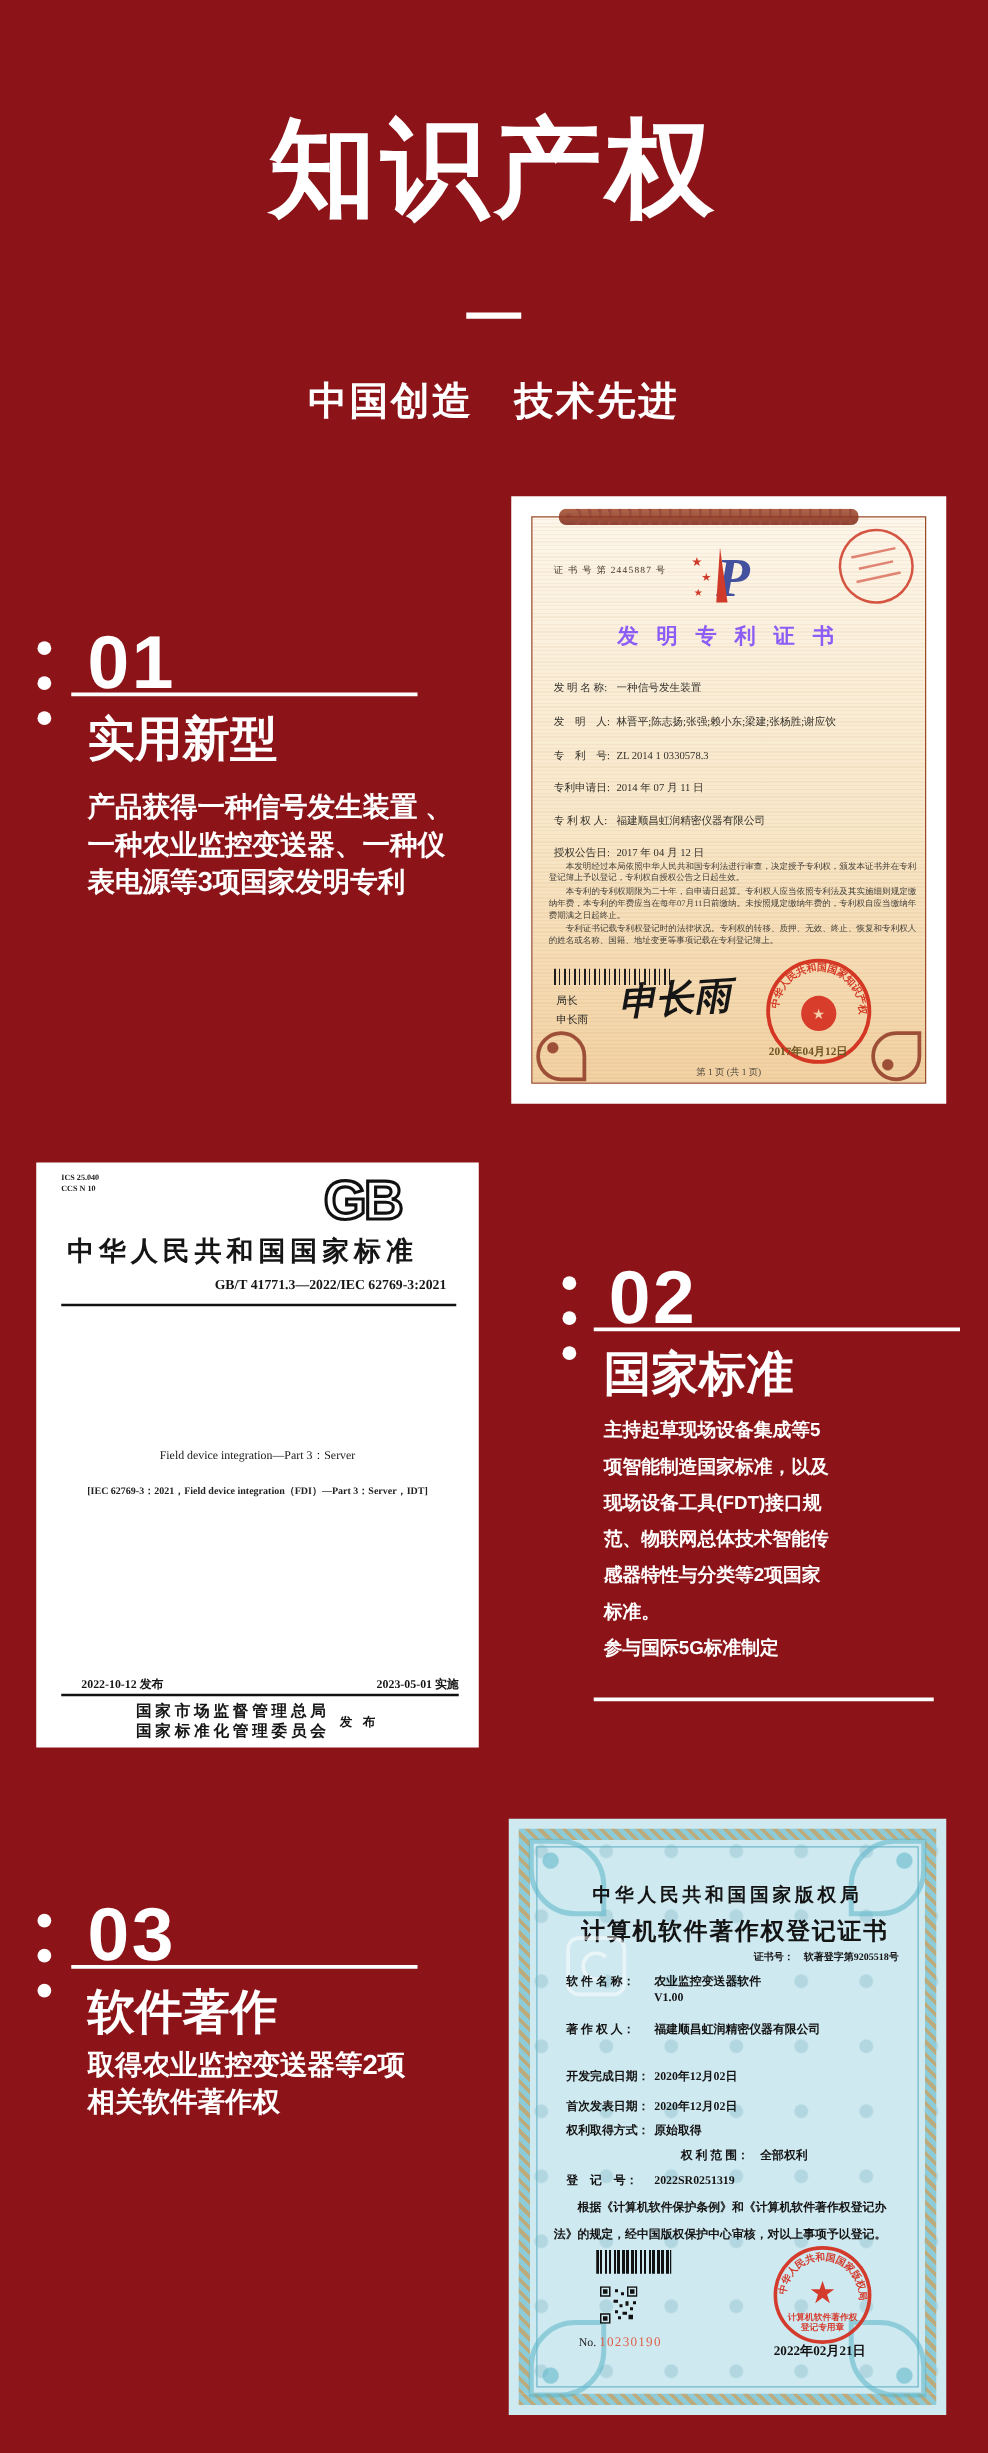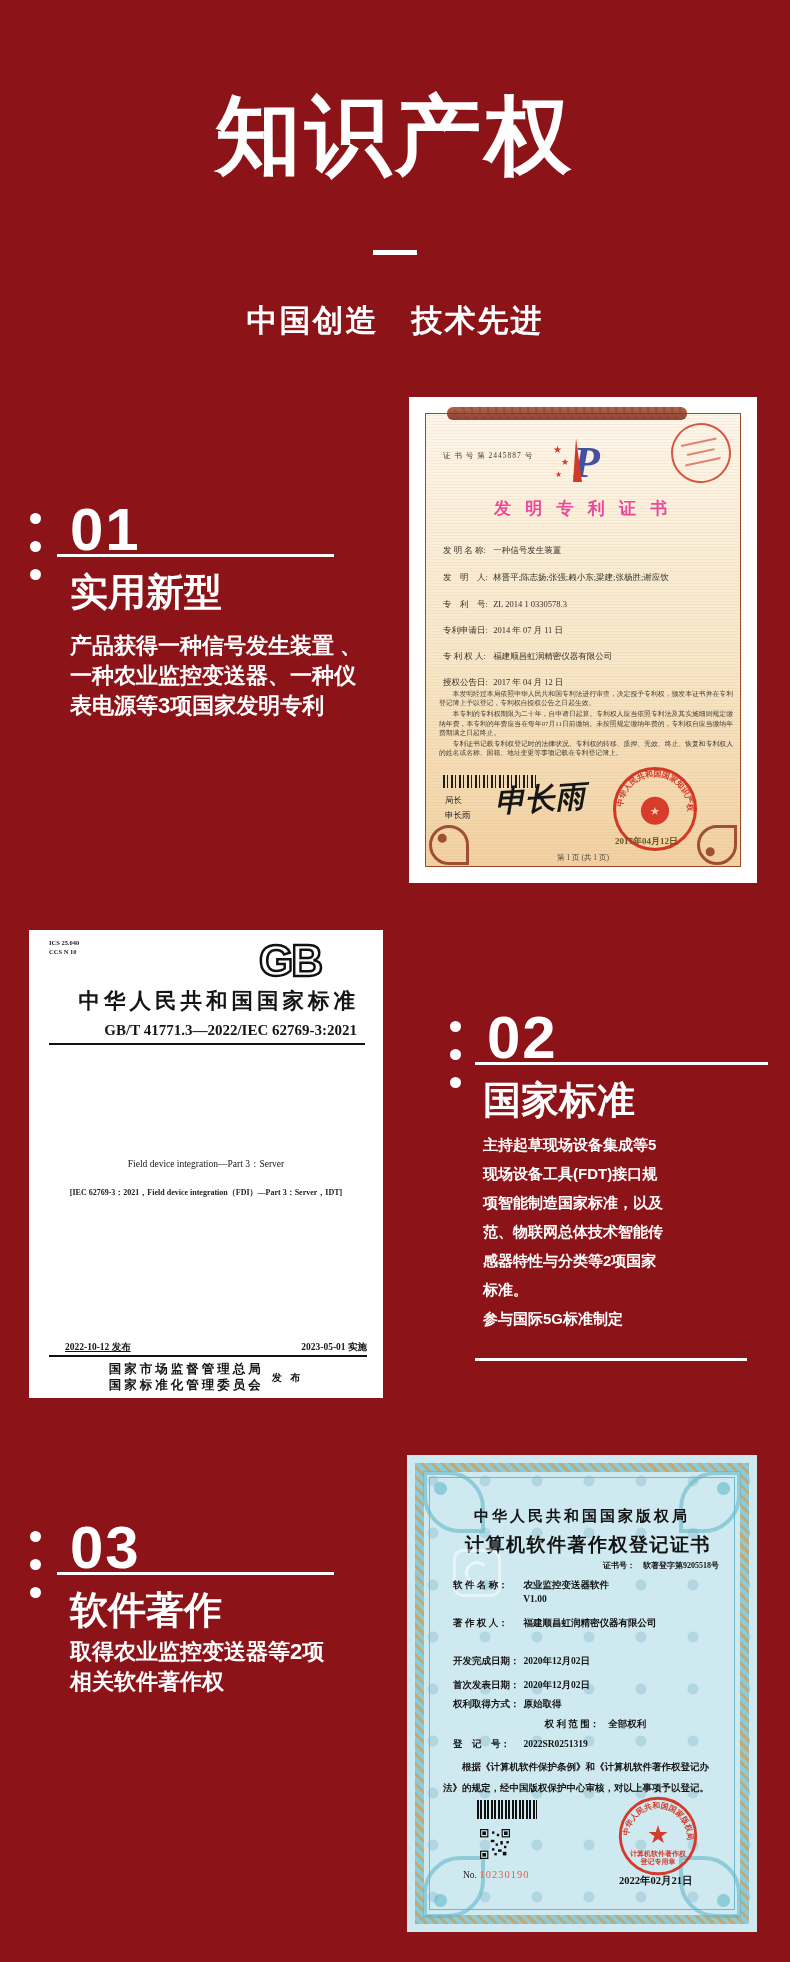--- a/index.html
+++ b/index.html
@@ -32,21 +32,21 @@
                       linear-gradient(180deg,#fdf6ea 0%,#f8e7c8 55%,#f2d1a2 100%);}
   .p-topflourish{position:absolute;left:38px;top:10px;width:240px;height:13px;border-radius:6px;
      background:repeating-radial-gradient(circle at 8px 6px,#8a2f1d 0 2px,rgba(0,0,0,0) 3px 8px),
                 linear-gradient(180deg,#a34a2a,#7a2414);opacity:.85;}
   .p-certno{position:absolute;left:34px;top:54px;font-size:7.5px;letter-spacing:1px;color:#4a3a2e;}
   .p-logo{position:absolute;left:140px;top:38px;}
   .p-stamp{position:absolute;right:26px;top:26px;width:56px;height:56px;border:2px solid #cf3a28;
            border-radius:50%;transform:rotate(-12deg);opacity:.85;}
   .p-stamp b{position:absolute;left:10px;right:10px;height:2px;background:#cf3a28;opacity:.7;}
   .p-title{position:absolute;left:0;right:0;top:100px;text-align:center;font-size:17px;font-weight:700;
-           letter-spacing:5px;color:#ec4899;}
+           letter-spacing:5px;color:#8b5cf6;}
   .p-field{position:absolute;left:34px;right:24px;font-size:8.5px;color:#33302a;white-space:nowrap;}
   .p-field .lab{display:inline-block;width:48px;}
   .p-paras{position:absolute;left:30px;right:24px;top:292px;font-size:6.8px;line-height:1.35;
            color:#45403a;text-align:justify;}
   .p-paras p{margin:0 0 2px 0;text-indent:2em;}
   .p-barcode{position:absolute;left:34px;top:378px;width:94px;height:13px;
      background:repeating-linear-gradient(90deg,#1c1c1c 0 2px,rgba(0,0,0,0) 2px 4px,#1c1c1c 4px 5px,rgba(0,0,0,0) 5px 8px);}
   .p-dirlab{position:absolute;left:36px;top:398px;font-size:8.5px;color:#222;}
   .p-dirname{position:absolute;left:36px;top:413px;font-size:8.5px;color:#222;}
   .p-sign{position:absolute;left:86px;top:382px;font-size:30px;font-weight:600;color:#161616;
@@ -58,29 +58,29 @@
             opacity:.8;background:radial-gradient(circle at 30% 70%,#8a2f1d 0 4px,rgba(0,0,0,0) 5px);}
   .p-corner.left{left:20px;bottom:18px;transform:rotate(90deg);}
   .p-corner.right{right:20px;bottom:18px;}
 
   
   .gb-doc{left:29px;top:930px;width:354px;height:468px;background:#fff;color:#151515;
           font-family:"Liberation Serif","DejaVu Serif",serif;}
   .gb-ics{position:absolute;left:20px;top:8px;font-size:6.5px;font-weight:700;line-height:1.45;color:#222;}
   .gb-logo{position:absolute;right:62px;top:6px;font-size:44px;font-weight:900;letter-spacing:-2px;
            color:#fff;-webkit-text-stroke:2.5px #111;font-family:"Liberation Sans",sans-serif;}
-  .gb-stdtitle{position:absolute;left:0;right:24px;top:56px;text-align:right;font-size:21.5px;
+  .gb-stdtitle{position:absolute;left:0;right:24px;top:56px;text-align:center;font-size:21.5px;
                font-weight:700;letter-spacing:4px;}
-  .gb-stdno{position:absolute;right:26px;top:92px;font-size:15px;font-weight:700;}
+  .gb-stdno{position:absolute;right:26px;top:92px;font-size:11px;font-weight:700;}
   .gb-rule{position:absolute;left:20px;right:18px;top:113px;height:1.5px;background:#111;}
   .gb-doctitle{position:absolute;left:0;right:0;top:188px;text-align:center;font-size:20px;font-weight:700;
                font-family:"Liberation Sans","DejaVu Sans",sans-serif;}
   .gb-doctitle-en{position:absolute;left:0;right:0;top:228px;text-align:center;font-size:9.5px;font-weight:400;}
   .gb-iecref{position:absolute;left:0;right:0;top:257px;text-align:center;font-size:8px;font-weight:600;color:#222;}
-  .gb-issue{position:absolute;left:36px;top:411px;font-size:9.5px;font-weight:700;text-decoration:underline;}
+  .gb-issue{position:absolute;left:36px;top:411px;font-size:9.5px;font-weight:700;}
   .gb-impl{position:absolute;right:16px;top:411px;font-size:9.5px;font-weight:700;}
   .gb-rule2{position:absolute;left:20px;right:16px;top:425px;height:1.5px;background:#111;}
   .gb-issuer{position:absolute;left:0;right:0;top:432px;display:flex;justify-content:center;
              align-items:center;gap:8px;}
   .gb-issuer .lines{font-size:12.5px;font-weight:700;letter-spacing:3px;line-height:1.25;text-align:justify;}
   .gb-issuer .fb{font-size:10px;font-weight:700;letter-spacing:3px;}
 
   
   .soft-cert{left:407px;top:1455px;width:350px;height:477px;background:#cfe9f0;color:#141414;
              font-family:"Liberation Serif","DejaVu Serif",serif;
@@ -240,22 +240,22 @@
     <div class="dots" style="left:2px;top:16px;">
         <i></i>
         <i></i>
         <i></i>
       </div>
     <div class="sec-num" style="left:39px;top:3px;">02</div>
     <div class="sec-rule" style="left:27px;top:57px;width:293px;"></div>
     <div class="sec-heading" style="left:35px;top:76px;">国家标准</div>
     <div class="sec-body" style="left:35px;top:125px;font-size:15px;">
       <div class="bl" style="line-height:29px;">主持起草现场设备集成等5</div>
+      <div class="bl" style="line-height:29px;">项智能制造国家标准，以及</div>
       <div class="bl" style="line-height:29px;">现场设备工具(FDT)接口规</div>
-      <div class="bl" style="line-height:29px;">项智能制造国家标准，以及</div>
       <div class="bl" style="line-height:29px;">范、物联网总体技术智能传</div>
       <div class="bl" style="line-height:29px;">感器特性与分类等2项国家</div>
       <div class="bl" style="line-height:29px;">标准。</div>
       <div class="bl" style="line-height:29px;">参与国际5G标准制定</div>
     </div>
     <div class="s2-divider"></div>
   </div>
 
   <div class="section" style="left:28px;top:1515px;width:310px;">
     <div class="dots" style="left:2px;top:16px;">

